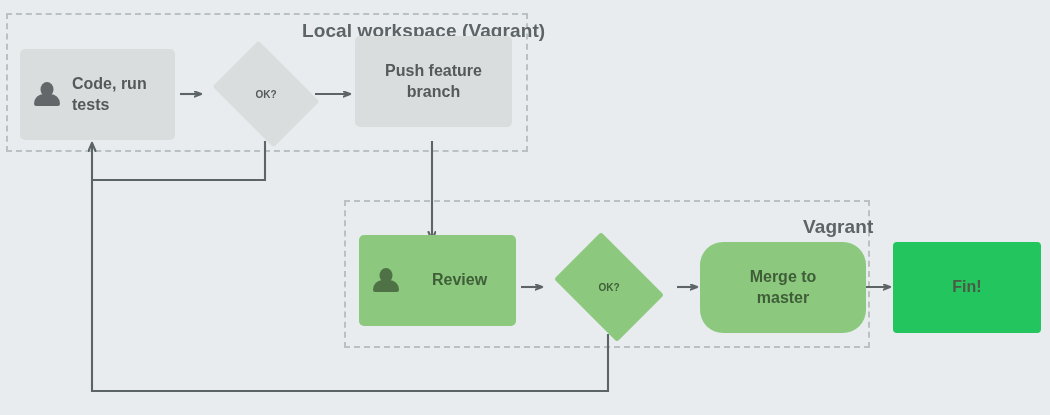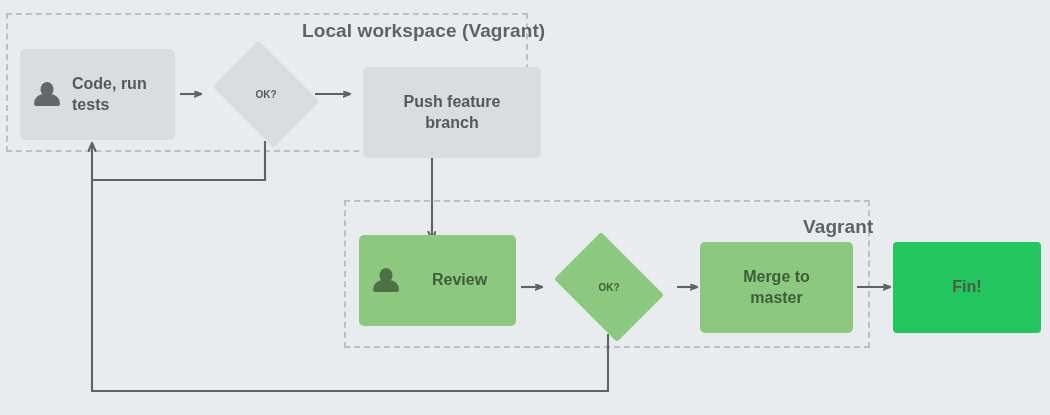--- a/index.html
+++ b/index.html
@@ -136,38 +136,38 @@
     </span>
     <span class="node-label">Code, run
 tests</span>
   </div>
 
   <div class="diamond gray" style="left:205px;top:48px;width:122px;height:92px;">
     <span class="shape"></span>
     <span class="dlabel">OK?</span>
   </div>
 
-  <div class="node gray" style="left:355px;top:67px;width:178px;height:91px;margin-left:8px;">
+  <div class="node gray" style="left:355px;top:36px;width:157px;height:91px;">
     <span class="node-label">Push feature
 branch</span>
   </div>
 
   <div class="node green with-icon" style="left:359px;top:235px;width:157px;height:91px;gap:21px;">
     <span class="person green">
       <span class="head"></span><span class="body"></span>
     </span>
     <span class="node-label">Review</span>
   </div>
 
   <div class="diamond green" style="left:546px;top:240px;width:126px;height:94px;">
     <span class="shape"></span>
     <span class="dlabel">OK?</span>
   </div>
 
-  <div class="node green" style="left:700px;top:242px;width:153px;height:91px;">
+  <div class="node green" style="left:700px;top:242px;width:166px;height:91px;border-radius:23px;">
     <span class="node-label">Merge to
 master</span>
   </div>
 
   <div class="node orange" style="left:893px;top:242px;width:148px;height:91px;">
     <span class="node-label">Fin!</span>
   </div>
 
 </div>
 

